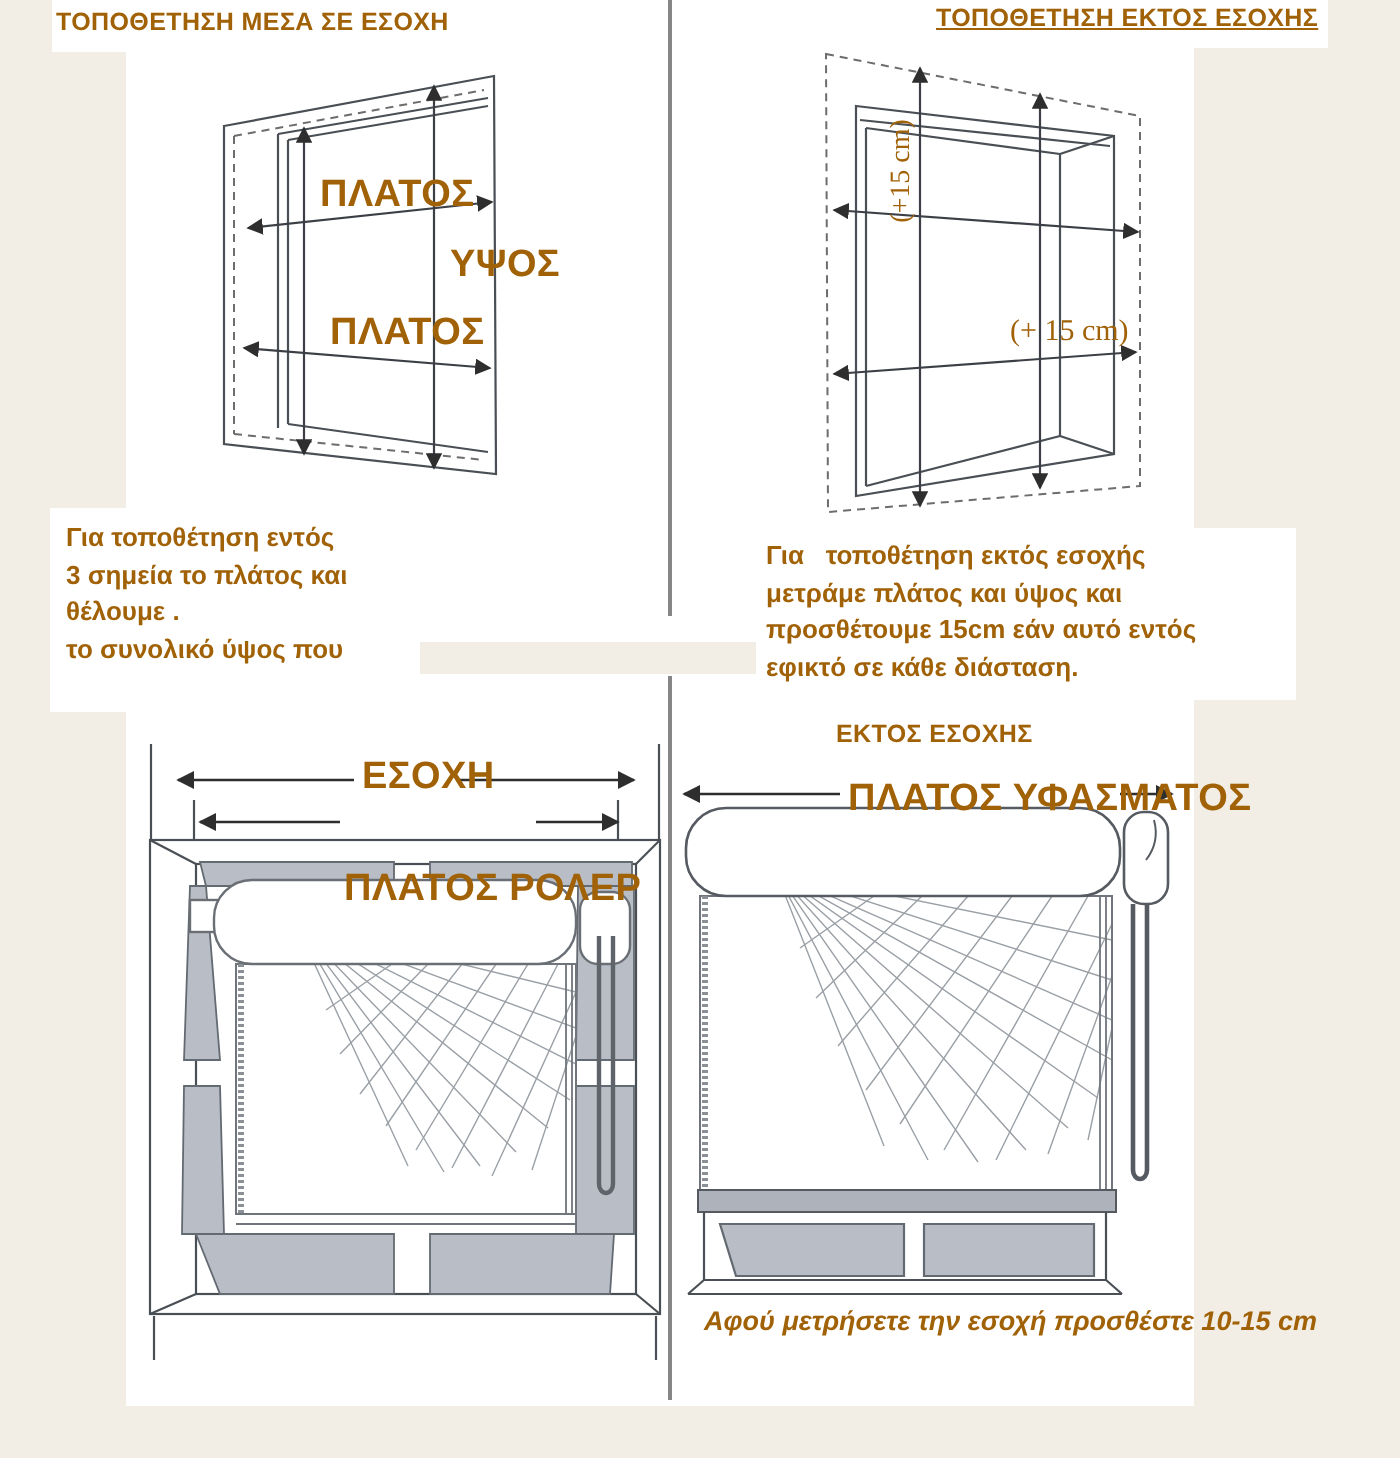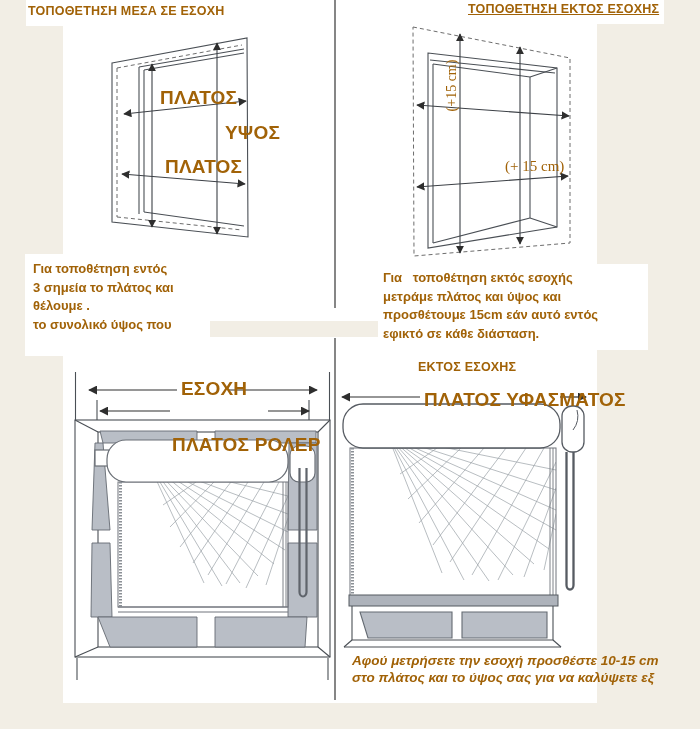--- a/index.html
+++ b/index.html
@@ -204,16 +204,15 @@
   </div>
 
   <div class="abs lbl" style="left:181px;top:378px;">ΕΣΟΧΗ</div>
   <div class="abs lbl" style="left:172px;top:402px;margin-top:32px;">ΠΛΑΤΟΣ ΡΟΛΕΡ</div>
 
   <div class="abs ttl" style="left:418px;top:360px;">ΕΚΤΟΣ ΕΣΟΧΗΣ</div>
   <div class="abs lbl" style="left:424px;top:389px;">ΠΛΑΤΟΣ ΥΦΑΣΜΑΤΟΣ</div>
 
   <div class="abs note-b" style="left:352px;top:653px;font-style:italic;">
     <div class="ws">Αφού μετρήσετε την εσοχή προσθέστε 10-15 cm</div>
-    <div class="ws">στο πλάτος και το ύψος σας για να καλύψετε εξ</div>
   </div>
 
 </div>
 
 </body></html>

